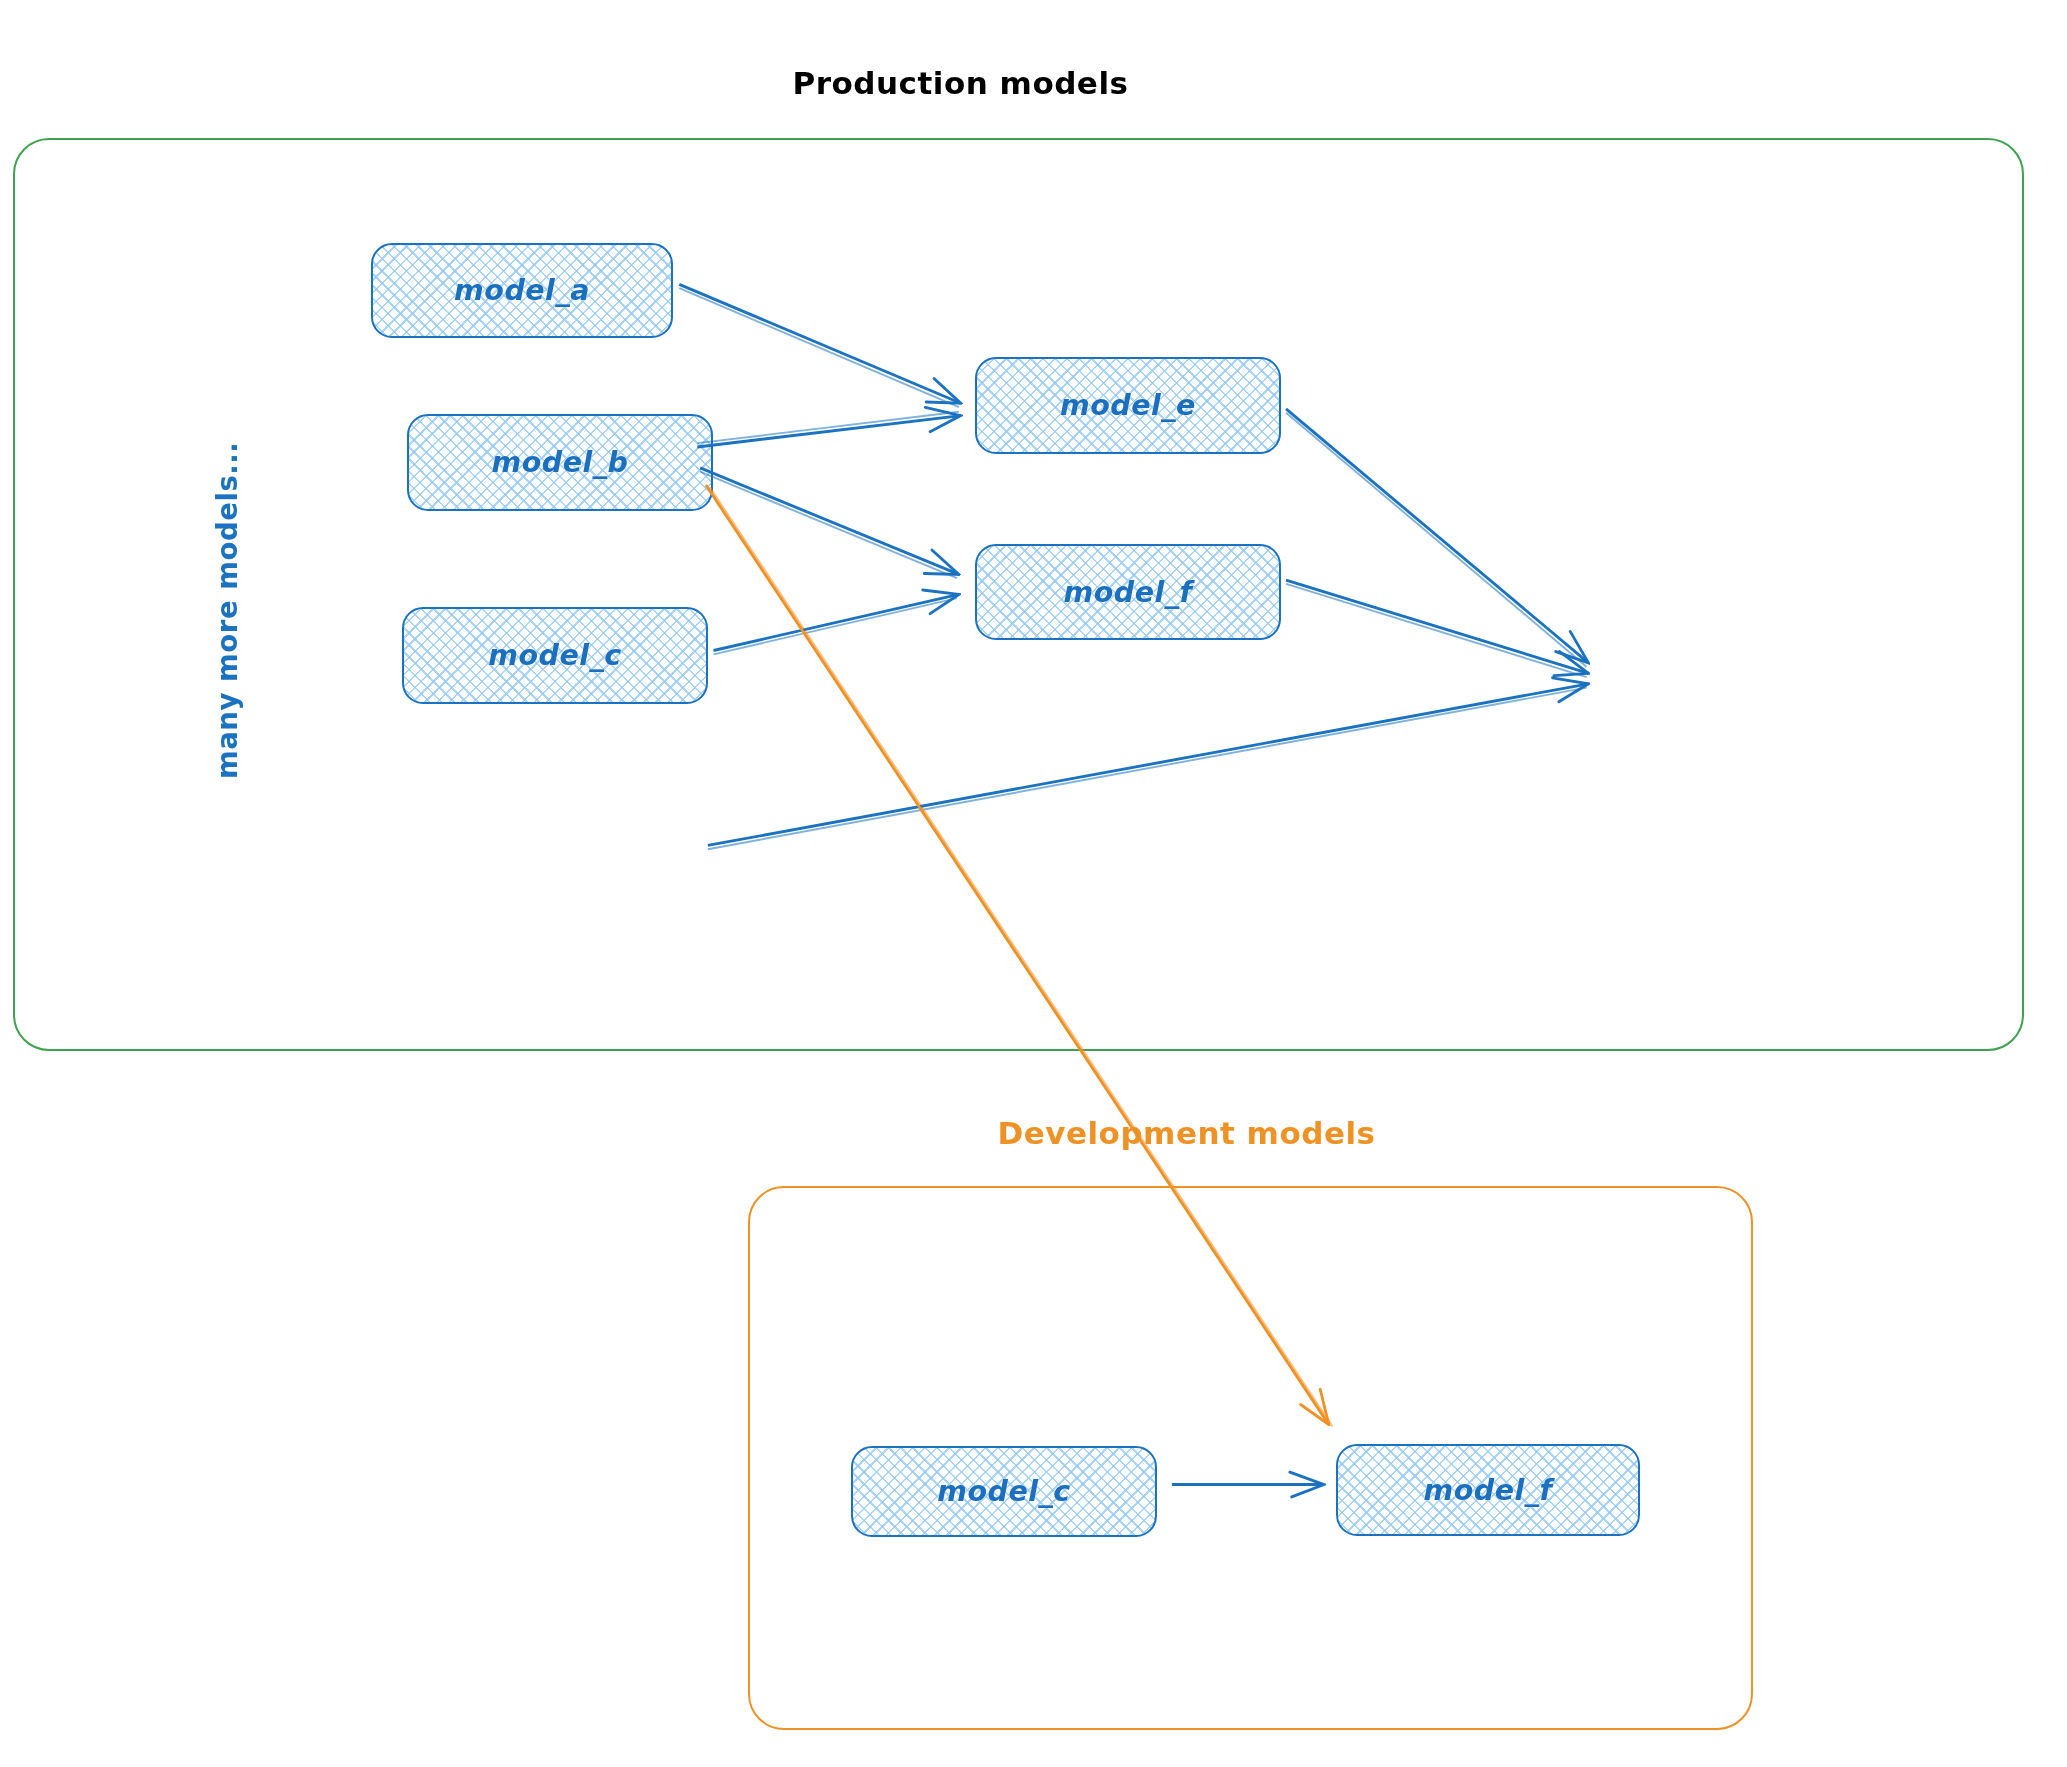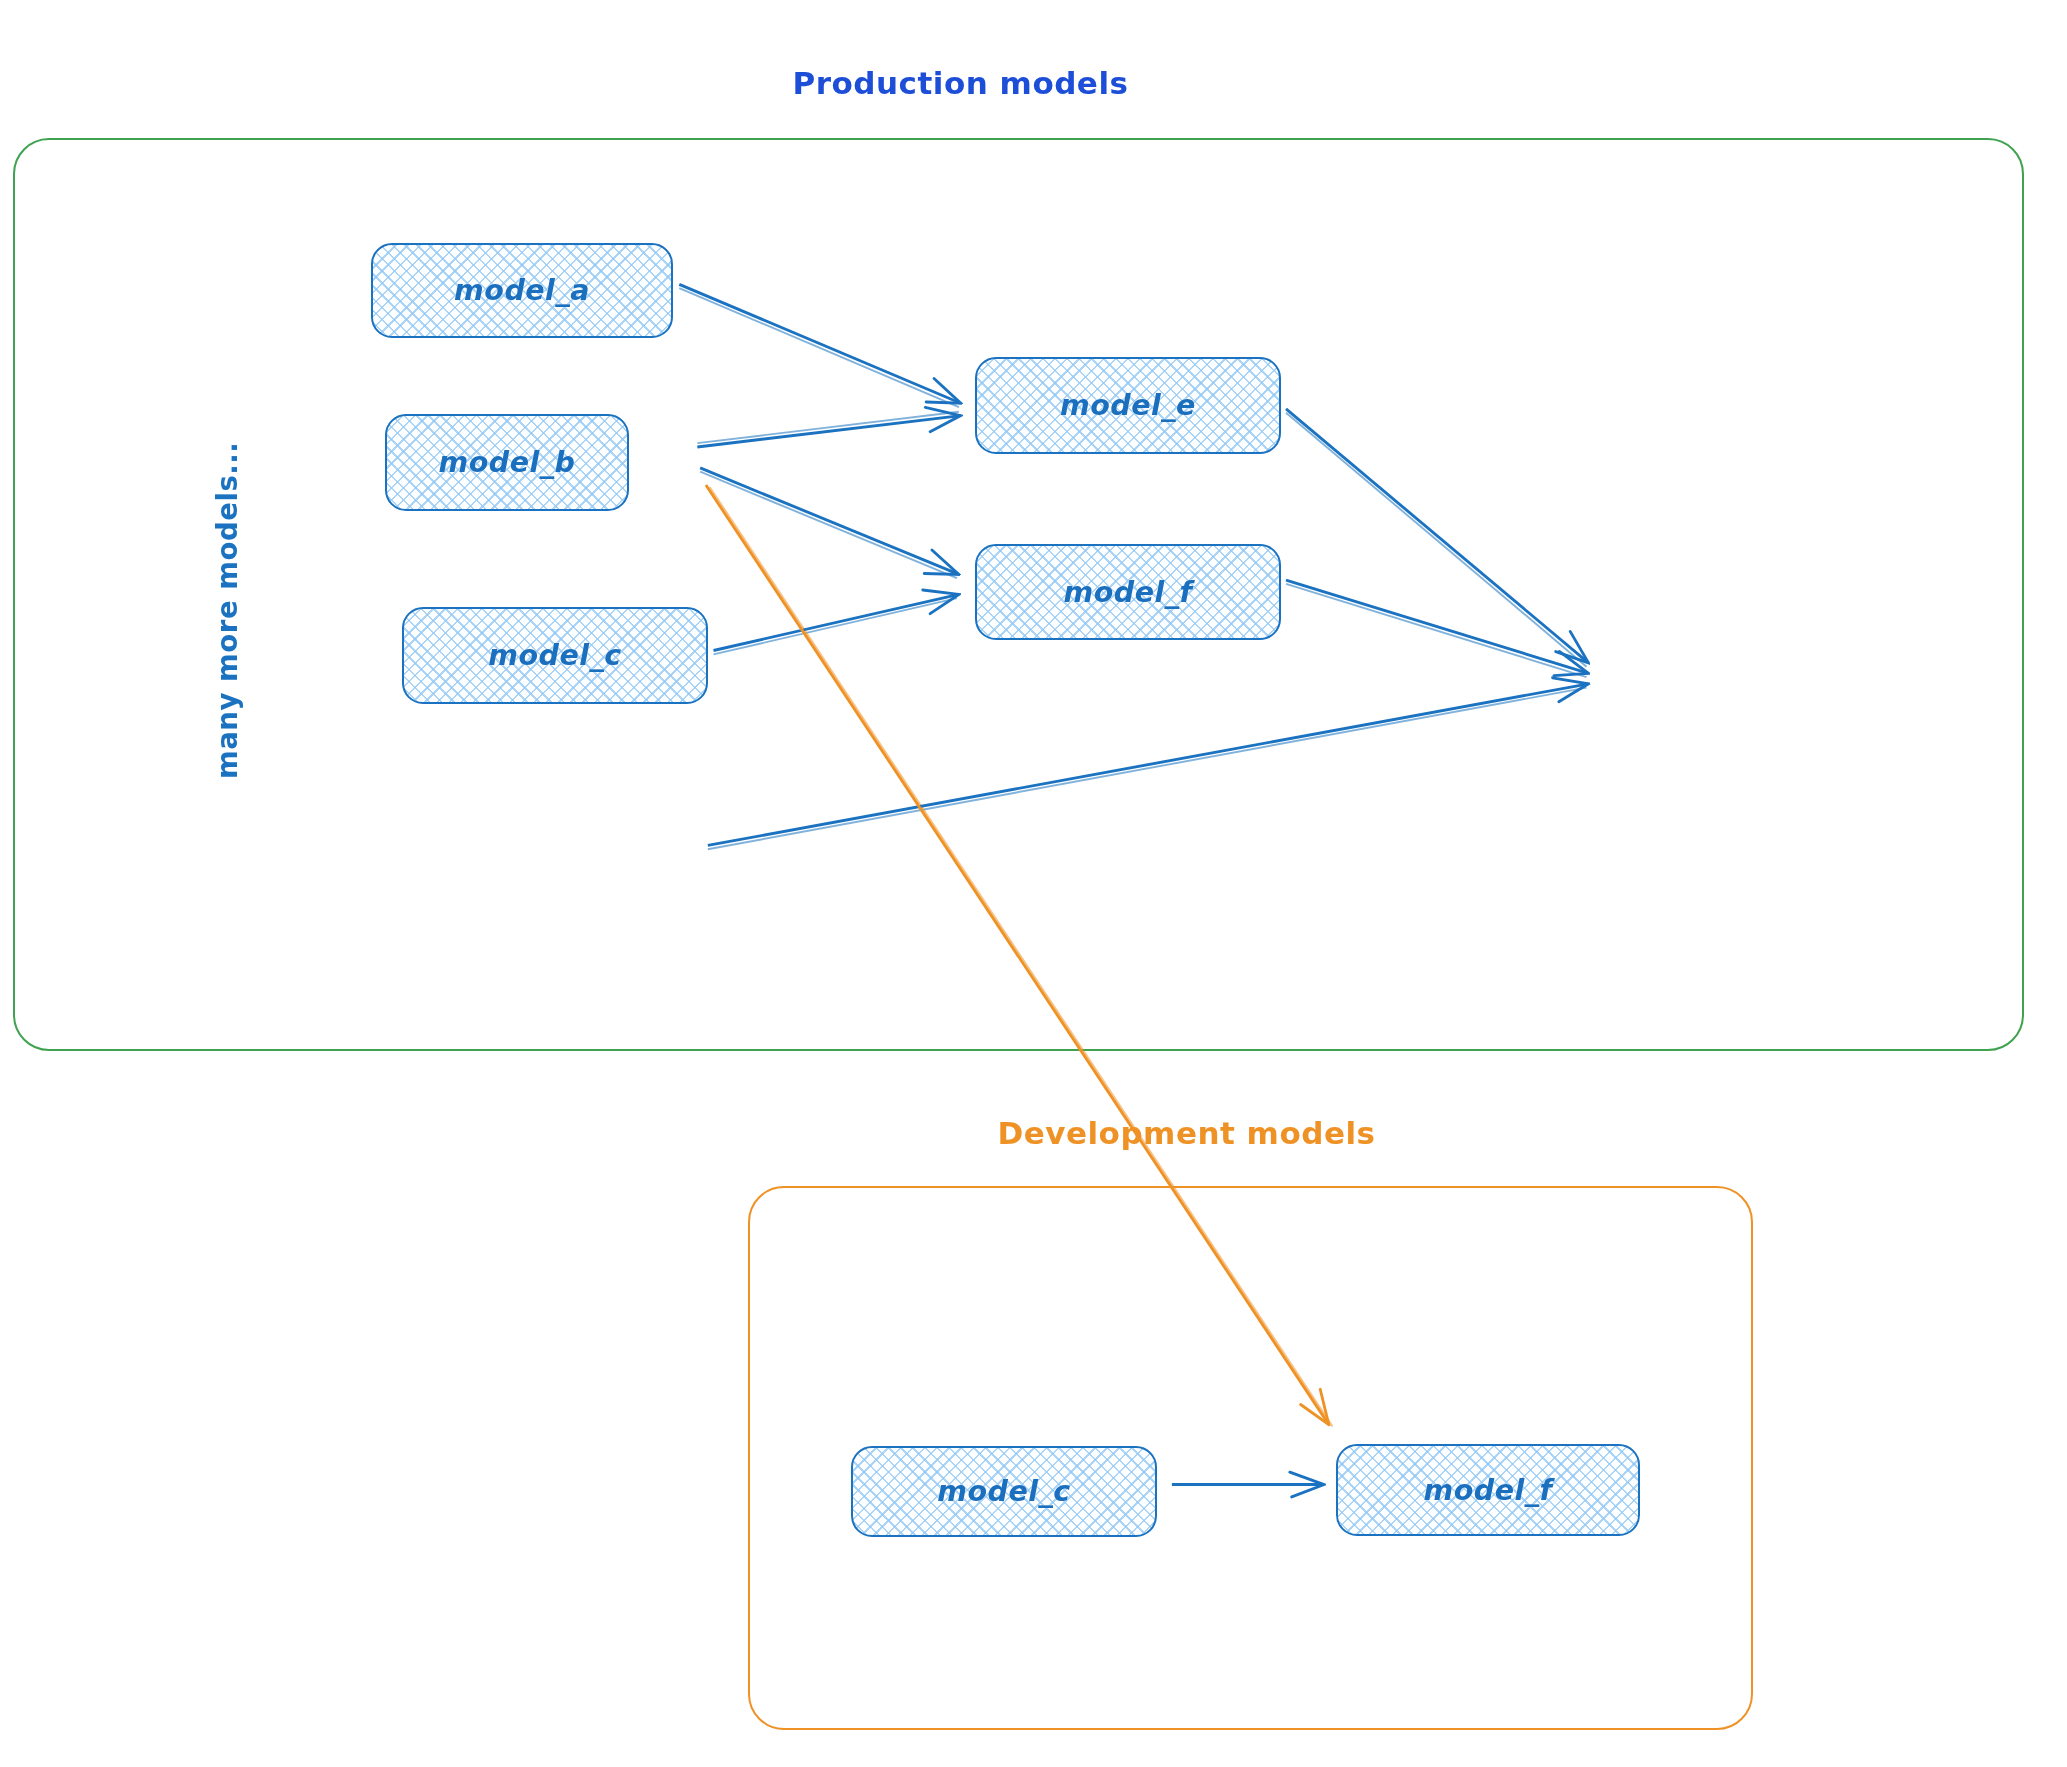--- a/index.html
+++ b/index.html
@@ -31,21 +31,21 @@
     border: 2.4px solid #ef9226;
   }
   .group-title {
     position: absolute;
     width: 457px;
     text-align: center;
     font-size: 31px;
     font-weight: 600;
     letter-spacing: 0.5px;
   }
-  .group-title.green { left: 732px; top: 65px; color: #1d4ed8; }
+  .group-title.green { left: 732px; top: 65px; color: #000000; }
   .group-title.orange { left: 958px; top: 1115px; color: #ef9226; }
   .side-note {
     position: absolute;
     left: 71px; top: 601px;
     width: 314px; height: 42px;
     transform: rotate(-90deg);
     transform-origin: center center;
     color: #1a72c0;
     font-size: 27.6px;
     font-weight: 600;
@@ -70,21 +70,21 @@
   .node span {
     color: #1a6fbe;
     font-size: 28.5px;
     font-weight: 600;
     letter-spacing: 0.5px;
     text-shadow: 0 0 1.9px rgba(255,255,255,0.9);
     font-style: italic;
   }
   
   .n-a  { left: 371px;  top: 243px;  width: 302px; height: 95px; }
-  .n-b  { left: 385px;  top: 414px;  width: 244px; height: 97px; }
+  .n-b  { left: 407px;  top: 414px;  width: 306px; height: 97px; }
   .n-c  { left: 402px;  top: 607px;  width: 306px; height: 97px; }
   .n-d  { left: 398px;  top: 806px;  width: 304px; height: 96px; }
   .n-e  { left: 975px; top: 357px;  width: 306px; height: 97px; }
   .n-f  { left: 975px; top: 544px;  width: 306px; height: 96px; }
   .n-g  { left: 1600px; top: 630px;  width: 305px; height: 91px;  }
   .n-dc { left: 851px;  top: 1446px; width: 306px; height: 91px;  }
   .n-df { left: 1336px; top: 1444px; width: 304px; height: 92px;  }
   svg.edges {
     position: absolute;
     left: 0; top: 0;

